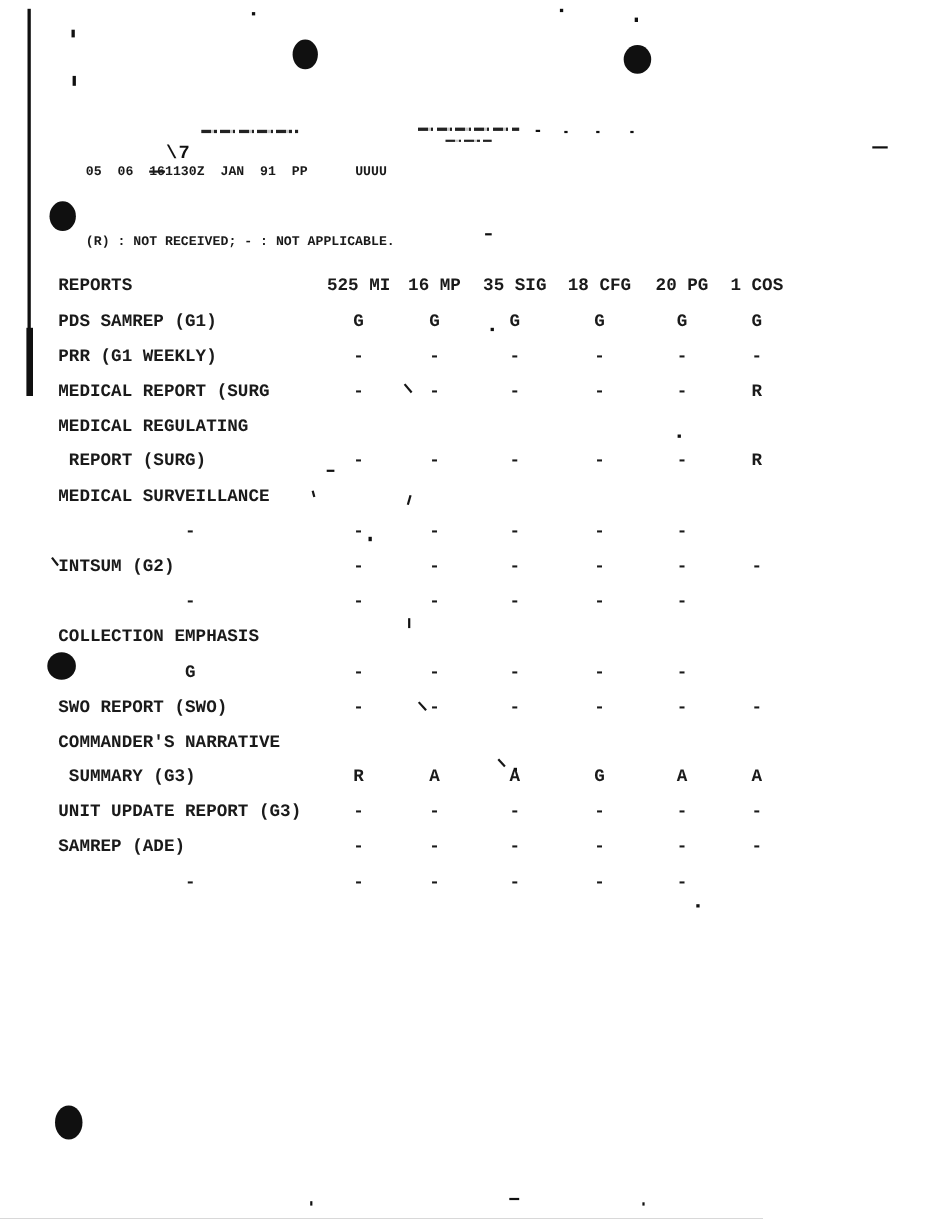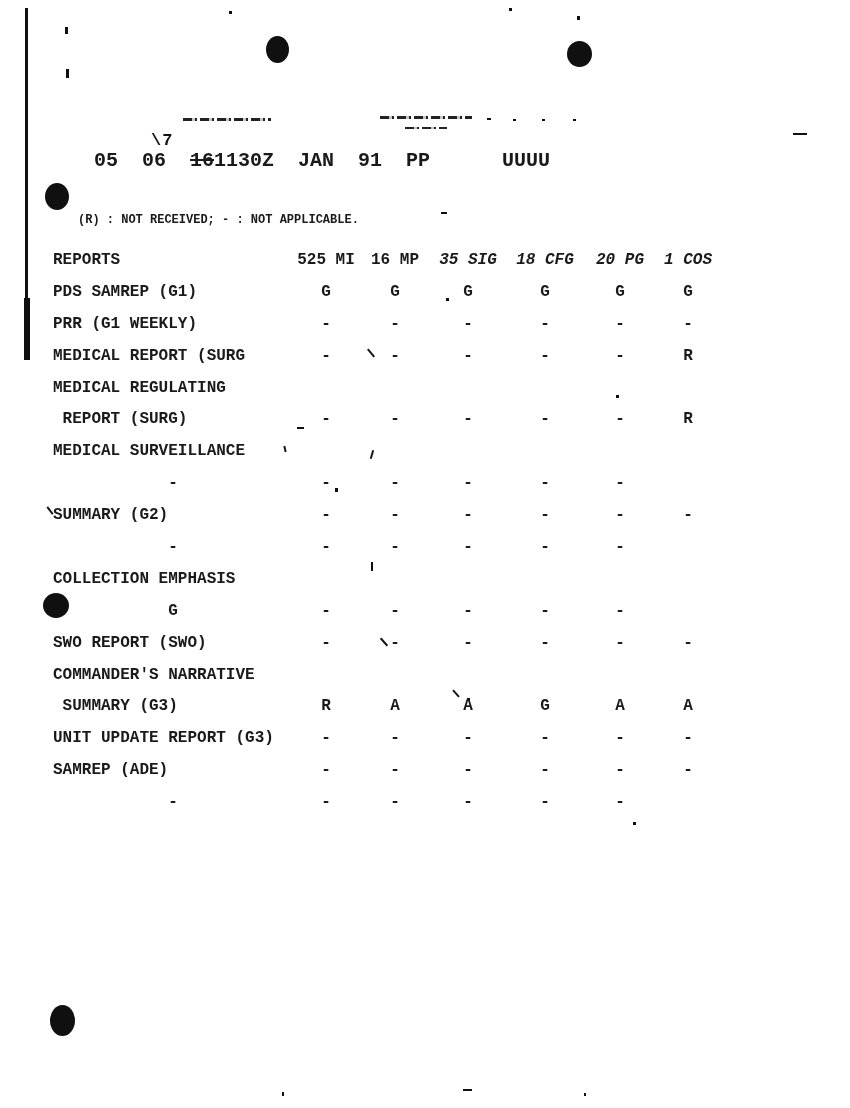--- a/index.html
+++ b/index.html
@@ -13,36 +13,36 @@
   .round{border-radius:50%;}
   .dashline{
     position:absolute;height:3px;
     background:repeating-linear-gradient(90deg,#222 0 9px,rgba(34,34,34,.25) 9px 12px,#222 12px 14px,transparent 14px 17px);
   }
   .handwritten{
     position:absolute;left:151px;top:131px;font-size:17px;letter-spacing:1px;
     white-space:pre;color:#111;
   }
   .dateline{
-    position:absolute;left:78px;top:149px;font-size:20px;white-space:pre;margin-left:16px;
+    position:absolute;left:78px;top:149px;font-size:12px;white-space:pre;
   }
   .strike{text-decoration:line-through;text-decoration-thickness:2px;}
   .legend{
     position:absolute;left:78px;top:213px;font-size:12px;white-space:pre;
   }
   .reports-table{position:absolute;left:0;top:244px;width:850px;}
   .trow{
     display:grid;
     grid-template-columns:240px 66px 72px 74px 80px 70px 66px;
     padding-left:53px;height:31.9px;align-items:center;
     font-size:16px;
   }
   .trow .label{white-space:pre;text-align:left;}
   .trow .cell{text-align:center;}
-  .header-row .cell.it{font-style:italic;}
+  .header-row .cell.it{}
   .tickmark{position:absolute;background:#161616;}
 </style>
 </head>
 <body>
 
 <div class="page">
 
   <div class="mark" style="left:25px;top:8px;width:3px;height:352px;"></div>
   <div class="mark" style="left:24px;top:298px;width:6px;height:62px;"></div>
 
@@ -161,21 +161,21 @@
   </div>
         <div class="trow">
     <div class="cell">-</div>
     <div class="cell">-</div>
     <div class="cell">-</div>
     <div class="cell">-</div>
     <div class="cell">-</div>
     <div class="cell">-</div>
   </div>
         <div class="trow">
-    <div class="label">SUMMARY (G2)</div>
+    <div class="label">INTSUM (G2)</div>
     <div class="cell">-</div>
     <div class="cell">-</div>
     <div class="cell">-</div>
     <div class="cell">-</div>
     <div class="cell">-</div>
     <div class="cell">-</div>
   </div>
         <div class="trow">
     <div class="cell">-</div>
     <div class="cell">-</div>

